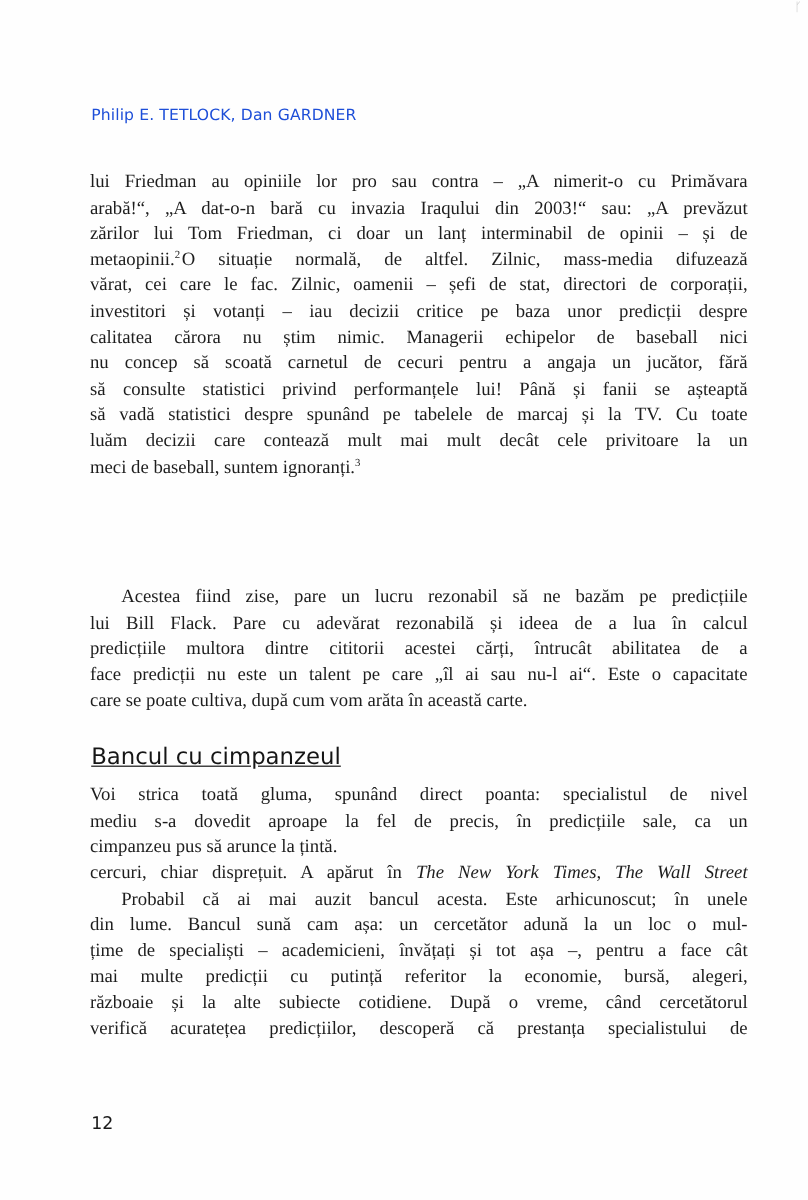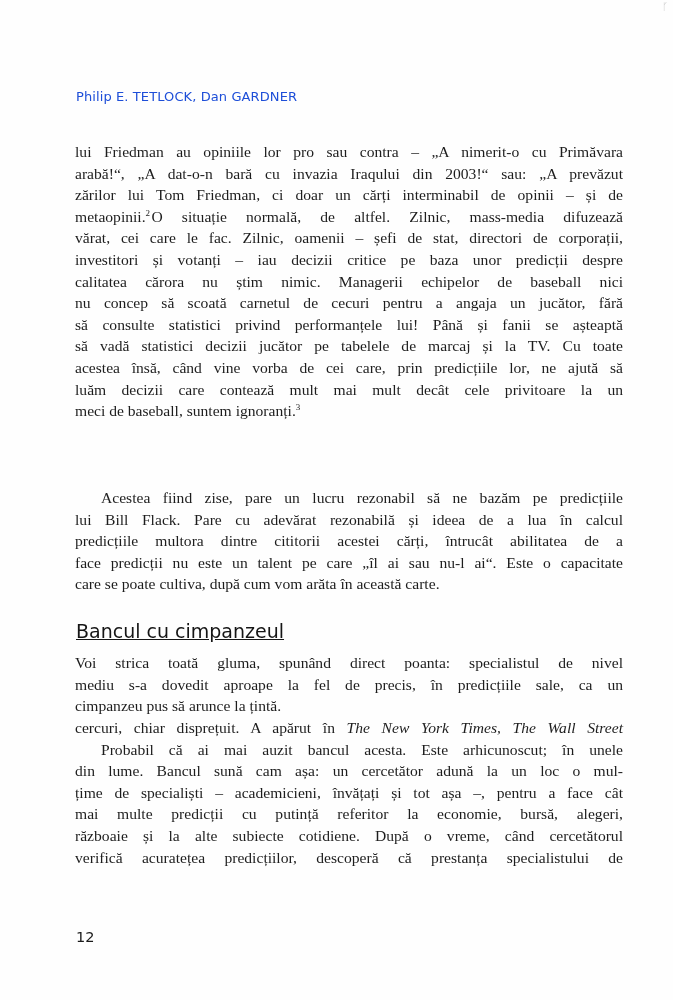--- a/index.html
+++ b/index.html
@@ -102,29 +102,28 @@
 
 <div class="page">
 
   <div class="corner-mark">ᚴ</div>
 
   <div class="running-head">Philip E. TETLOCK, Dan GARDNER</div>
 
   <div class="body-text block-1">
     <span class="line">lui Friedman au opiniile lor pro sau contra – „A nimerit-o cu Primăvara</span>
     <span class="line">arabă!“, „A dat-o-n bară cu invazia Iraqului din 2003!“ sau: „A prevăzut</span>
-    <span class="line">zărilor lui Tom Friedman, ci doar un cărți interminabil de opinii – și de</span>
+    <span class="line">zărilor lui Tom Friedman, ci doar un lanț interminabil de opinii – și de</span>
     <span class="line"><span>metaopinii.</span><sup>2</sup> <span>O situație normală, de altfel. Zilnic, mass-media difuzează</span></span>
     <span class="line">vărat, cei care le fac. Zilnic, oamenii – șefi de stat, directori de corporații,</span>
     <span class="line">investitori și votanți – iau decizii critice pe baza unor predicții despre</span>
     <span class="line">calitatea cărora nu știm nimic. Managerii echipelor de baseball nici</span>
     <span class="line">nu concep să scoată carnetul de cecuri pentru a angaja un jucător, fără</span>
     <span class="line">să consulte statistici privind performanțele lui! Până și fanii se așteaptă</span>
-    <span class="line">să vadă statistici decizii jucător pe tabelele de marcaj și la TV. Cu toate</span>
-    <span class="line">acestea însă, când vine vorba de cei care, prin predicțiile lor, ne ajută să</span>
+    <span class="line">să vadă statistici despre spunând pe tabelele de marcaj și la TV. Cu toate</span>
     <span class="line">luăm decizii care contează mult mai mult decât cele privitoare la un</span>
     <span class="line last"><span>meci de baseball, suntem ignoranți.</span><sup>3</sup></span>
   </div>
 
   <div class="body-text block-2">
     <span class="line indent">Acestea fiind zise, pare un lucru rezonabil să ne bazăm pe predicțiile</span>
     <span class="line">lui Bill Flack. Pare cu adevărat rezonabilă și ideea de a lua în calcul</span>
     <span class="line">predicțiile multora dintre cititorii acestei cărți, întrucât abilitatea de a</span>
     <span class="line">face predicții nu este un talent pe care „îl ai sau nu-l ai“. Este o capacitate</span>
     <span class="line last">care se poate cultiva, după cum vom arăta în această carte.</span>

